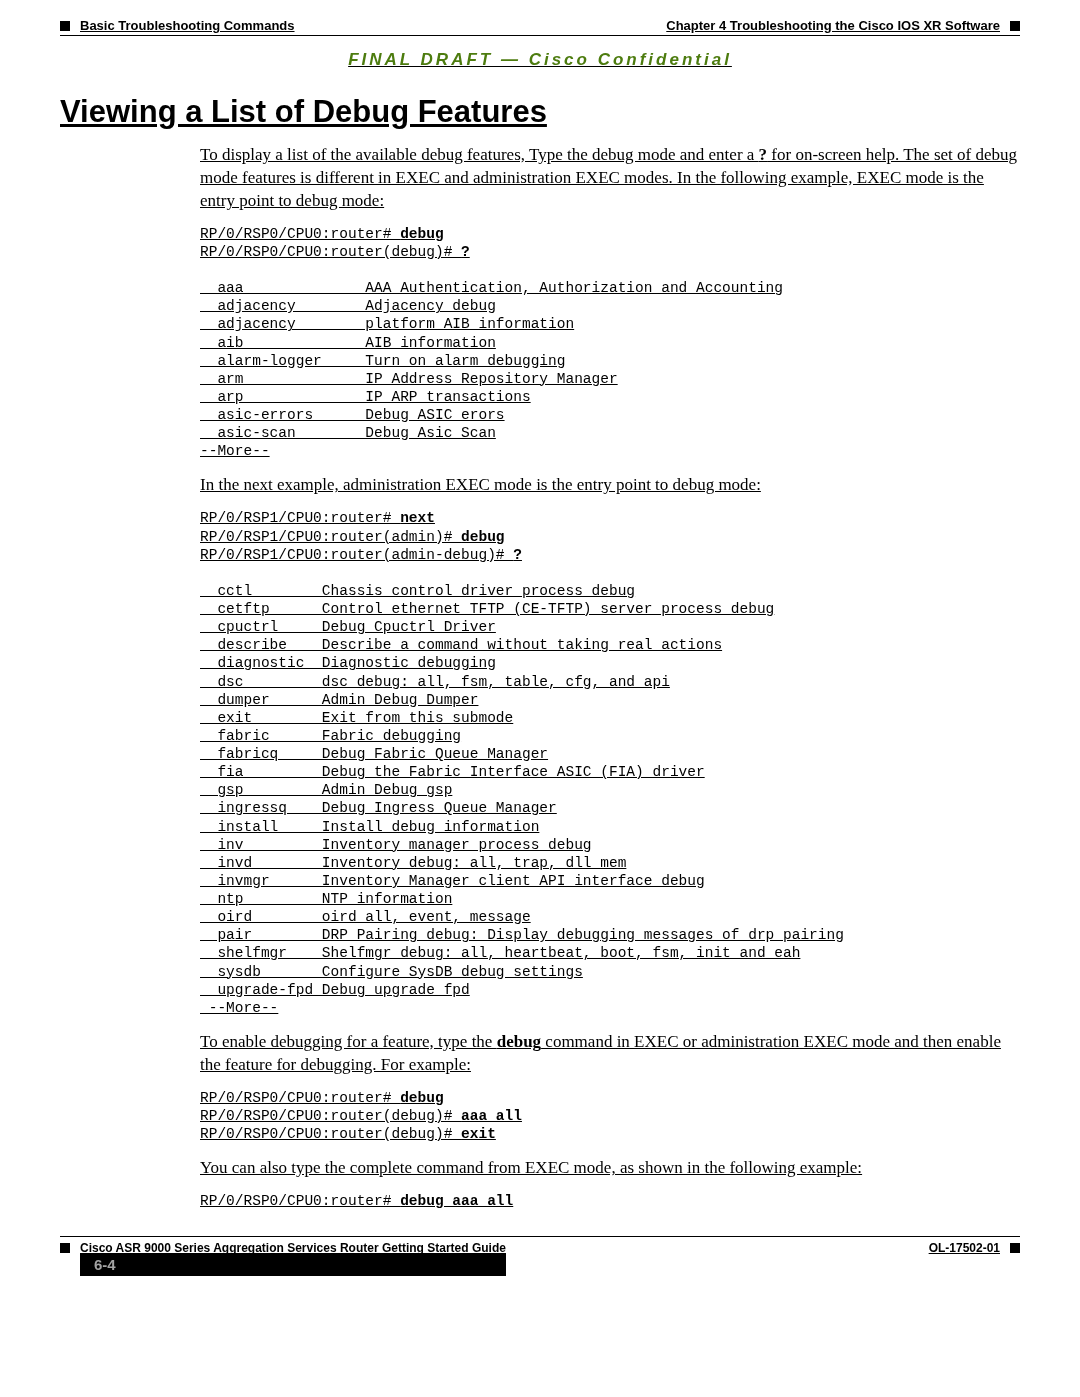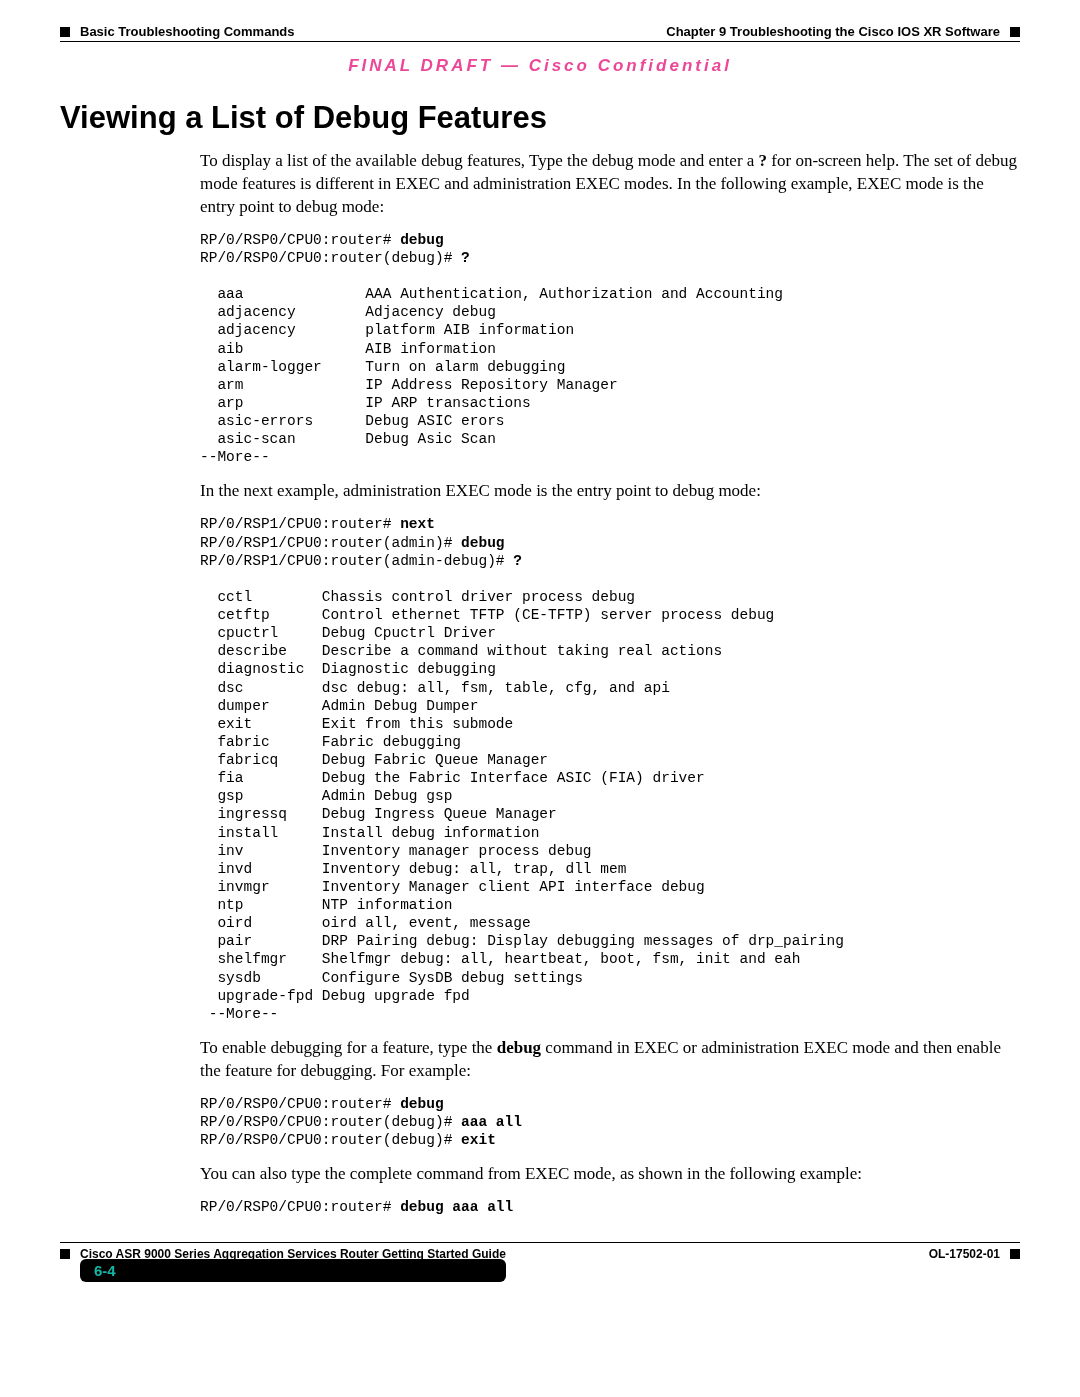--- a/index.html
+++ b/index.html
@@ -4,22 +4,23 @@
 <style>
   body {
     margin: 0;
     padding: 0;
     background: #fff;
     font-family: "Times New Roman", Times, serif;
     color: #000;
     width: 1080px;
   }
   .page {
-    padding: 24px 60px 40px 60px;
+    padding: 18px 60px 40px 60px;
     box-sizing: border-box;
+    text-decoration: underline;
   }
   .header-row {
     display: flex;
     justify-content: space-between;
     align-items: center;
     font-family: Arial, Helvetica, sans-serif;
     font-size: 13px;
     font-weight: bold;
     margin-bottom: 2px;
   }
@@ -42,21 +43,21 @@
   .header-rule {
     border: none;
     border-top: 1px solid #000;
     margin: 0 0 14px 0;
   }
   .confidential {
     text-align: center;
     font-family: Arial, Helvetica, sans-serif;
     font-weight: bold;
     letter-spacing: 3px;
-    color: #ec4899;
+    color: #4d7c0f;
     font-size: 17px;
     font-style: italic;
     margin: 12px 0 22px 0;
   }
   h2.section {
     font-family: Arial, Helvetica, sans-serif;
     font-size: 31px;
     font-weight: bold;
     margin: 24px 0 14px 0;
   }
@@ -89,42 +90,41 @@
     font-size: 12px;
     font-weight: bold;
   }
   .footer-left { display:flex; align-items:flex-start; }
   .footer-left .black-square { margin-right: 10px; margin-top:2px; }
   .footer-right { display:flex; align-items:flex-start; }
   .footer-right .black-square { margin-left: 10px; margin-top:2px;}
   .page-tab {
     display: inline-block;
     background: #000;
-    color: #14b8a6;
+    color: #a3a3a3;
     font-family: Arial, Helvetica, sans-serif;
     font-weight: bold;
     font-size: 15px;
     padding: 3px 14px;
     margin-top: -2px;
-    border-radius: 6px;
   }
   .footer-title-block { display:flex; flex-direction: column; justify-content: center; }
 </style>
 </head>
 <body>
 
 <div class="page">
 
   <div class="header-row">
     <div class="header-left">
       <span class="black-square"></span>
       <span>Basic Troubleshooting Commands</span>
     </div>
     <div class="header-right">
-      <span>Chapter 9    Troubleshooting the Cisco IOS XR Software</span>
+      <span>Chapter 4    Troubleshooting the Cisco IOS XR Software</span>
       <span class="black-square"></span>
     </div>
   </div>
   <hr class="header-rule">
 
   <div class="confidential">FINAL DRAFT — Cisco Confidential</div>
 
   <h2 class="section">Viewing a List of Debug Features</h2>
 
   <div class="body-indent">

